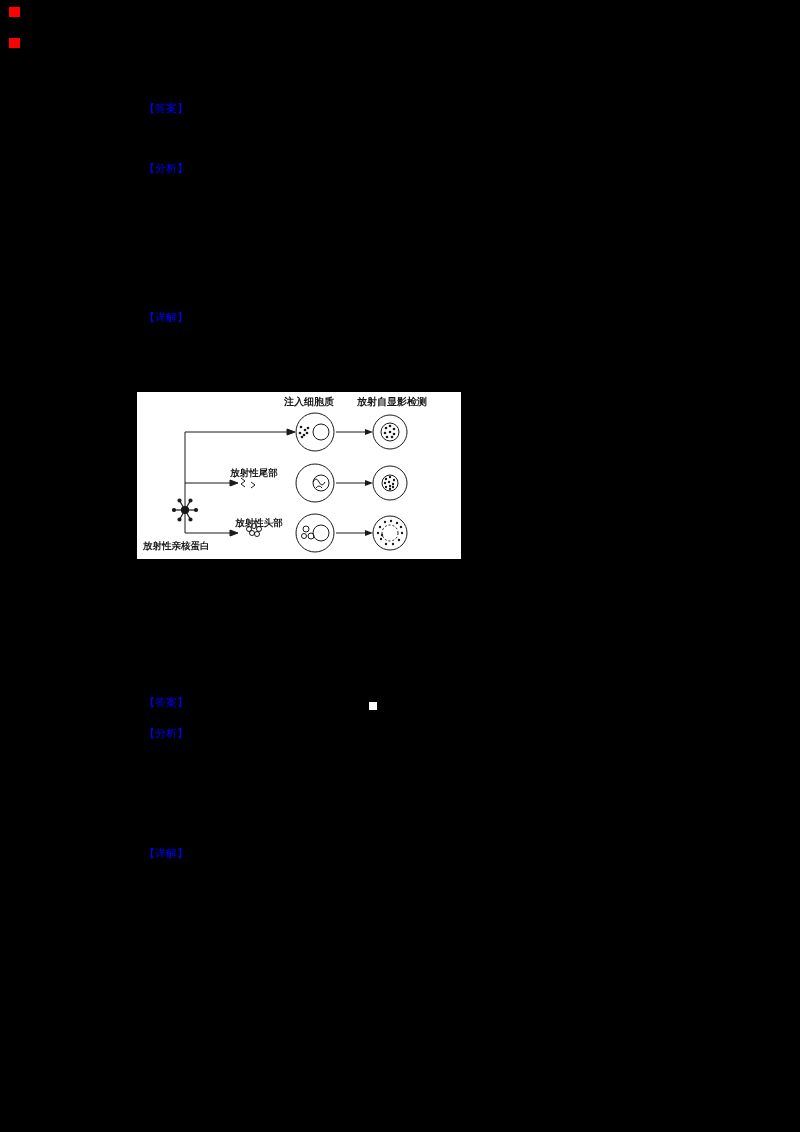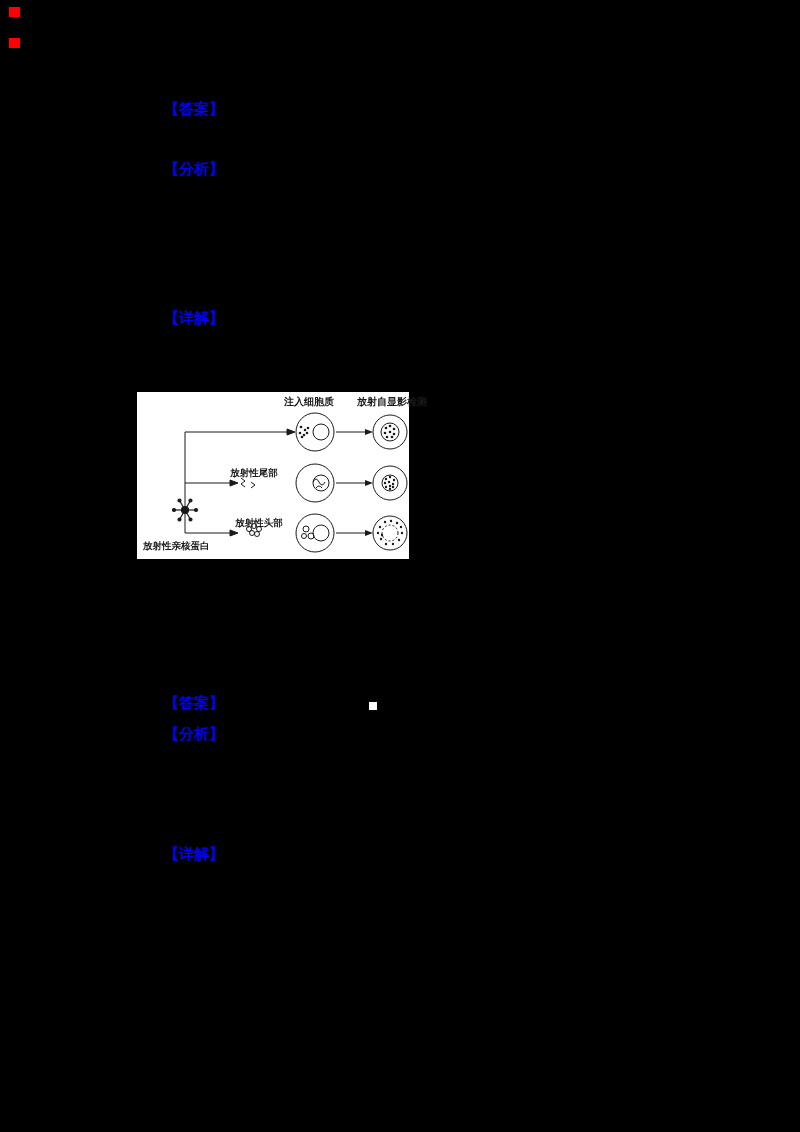--- a/index.html
+++ b/index.html
@@ -14,38 +14,37 @@
   .red-marker {
     position: absolute;
     background: #ff0000;
   }
   .m1 { left: 9px;  top: 7px;  width: 11px; height: 10px; }
   .m2 { left: 9px;  top: 38px; width: 11px; height: 10px; }
   .blue-label {
     position: absolute;
     left: 144px;
     color: #0000ff;
-    font-weight: bold;
-    font-size: 15px;
+    font-weight: normal;
+    font-size: 11px;
     line-height: 15px;
     letter-spacing: 0px;
     white-space: nowrap;
-    margin-left: 20px;
   }
   .lbl1 { top: 101px; }
   .lbl2 { top: 161px; }
   .lbl3 { top: 310px; }
   .lbl4 { top: 695px; }
   .lbl5 { top: 726px; }
   .lbl6 { top: 846px; }
   .figure-box {
     position: absolute;
     left: 137px;
     top: 392px;
-    width: 272px;
+    width: 324px;
     height: 167px;
     background: #ffffff;
   }
   .figure-box svg { display: block; }
   .white-square {
     position: absolute;
     left: 369px;
     top: 702px;
     width: 8px;
     height: 8px;

